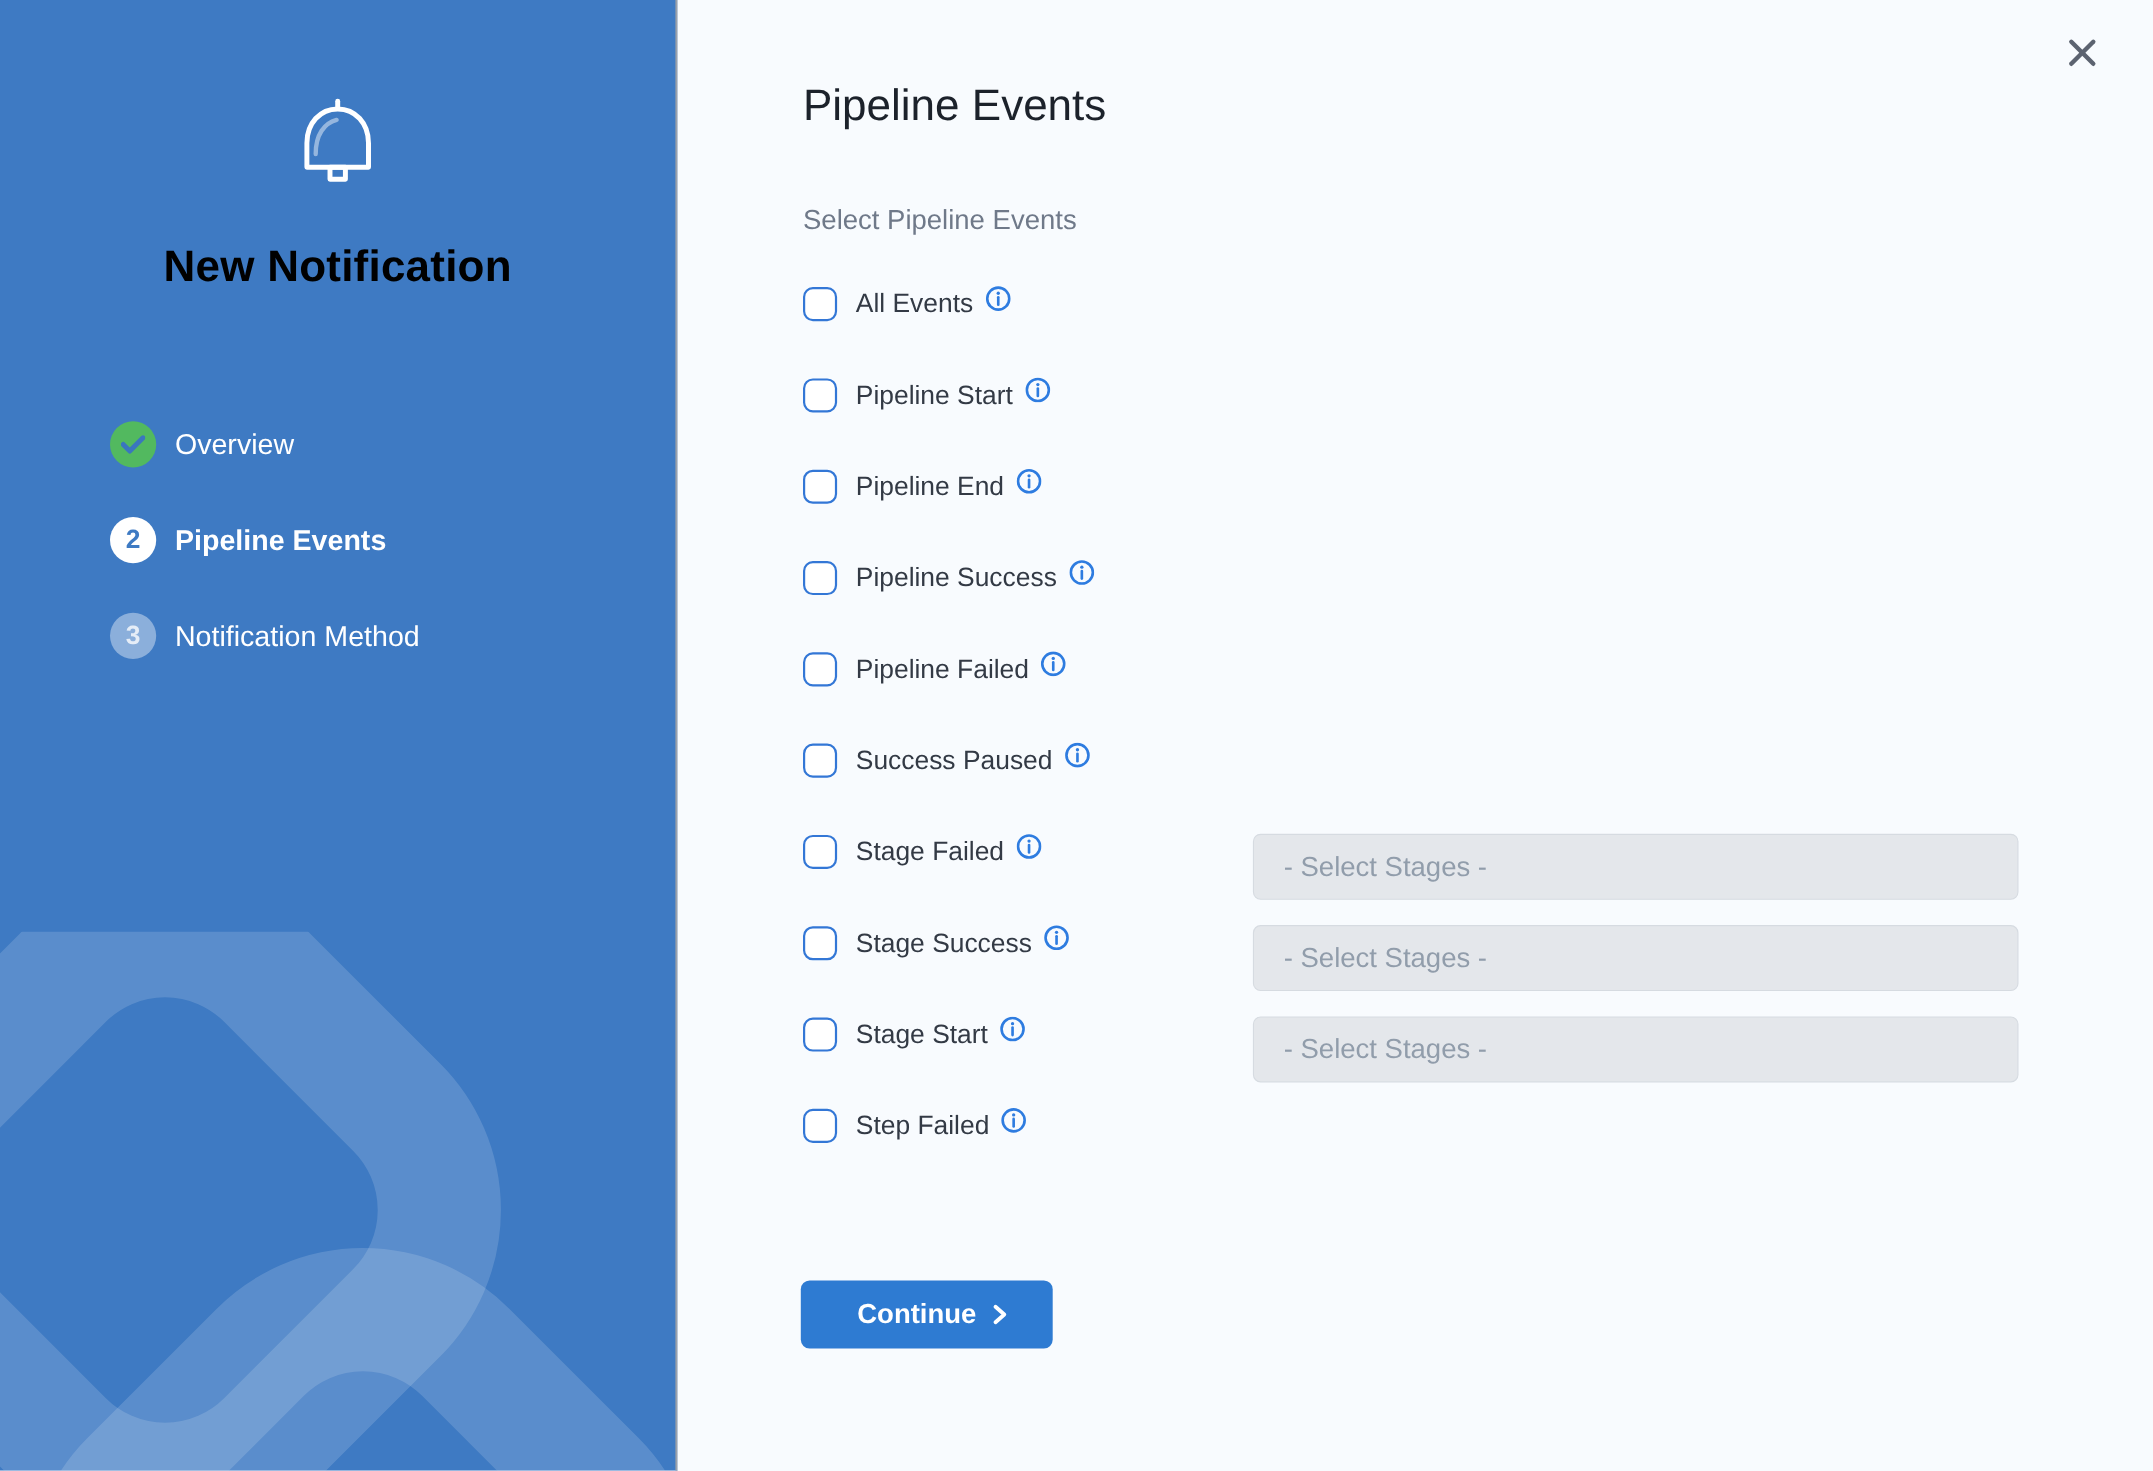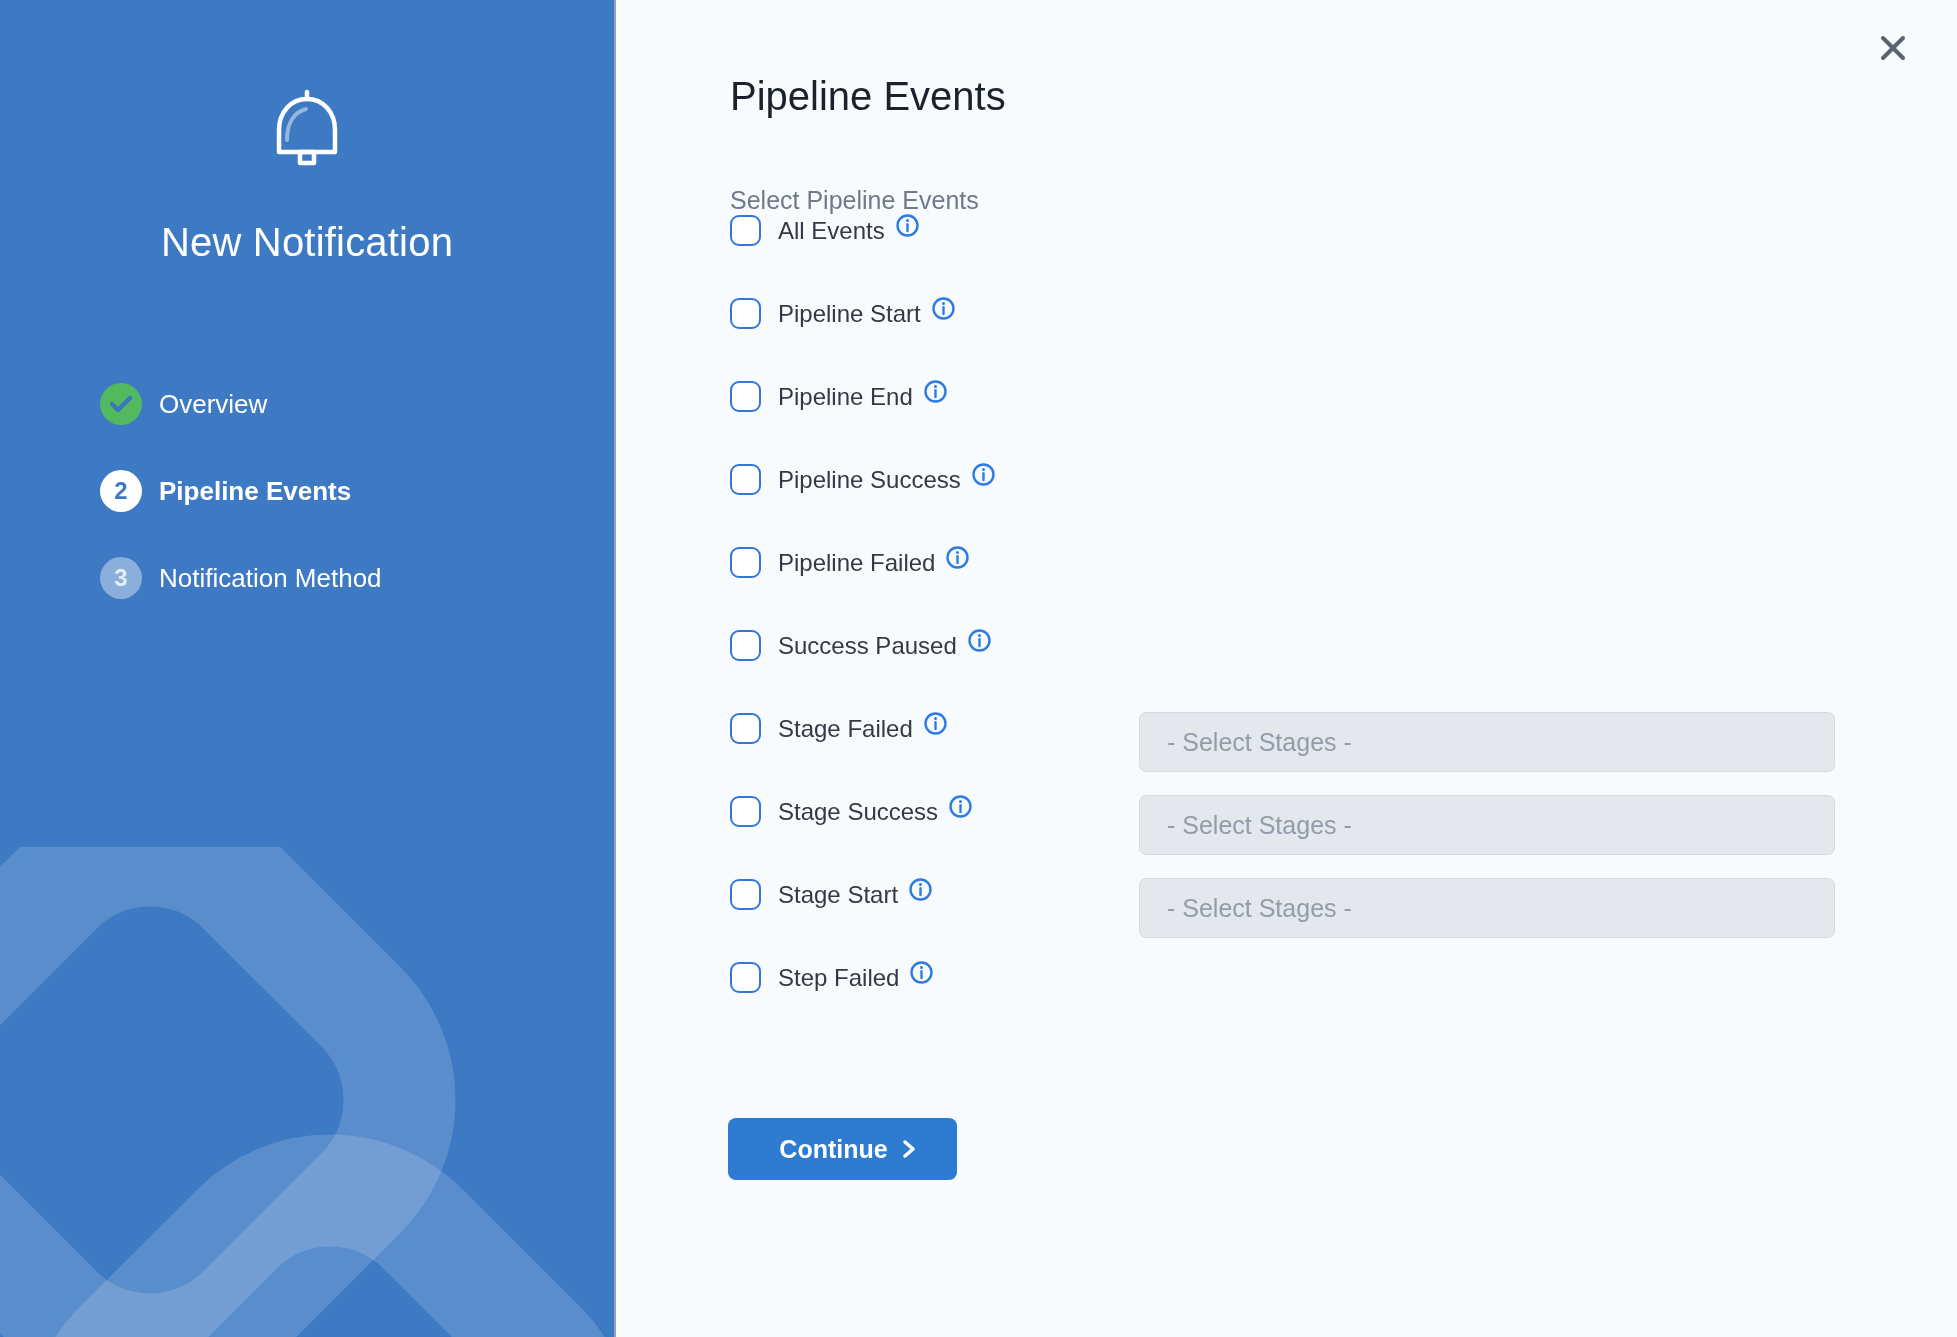--- a/index.html
+++ b/index.html
@@ -22,23 +22,23 @@
   }
   .sidebar-inner { position: relative; z-index: 2; }
   .bell-wrap {
     display: flex;
     justify-content: center;
     margin-top: 88px;
   }
   .sidebar-title {
     margin-top: 48px;
     text-align: center;
-    color: #ffffff;
+    color: #000000;
     font-size: 40px;
-    font-weight: 400;
+    font-weight: 700;
     letter-spacing: 0.2px;
   }
   .steps {
     margin-top: 118px;
     padding-left: 100px;
   }
   .step {
     display: flex;
     align-items: center;
     height: 42px;
@@ -93,20 +93,21 @@
     color: #1C222B;
     line-height: 48px;
   }
   .panel-subtitle {
     margin-top: 66px;
     font-size: 25px;
     font-weight: 400;
     color: #6F7989;
   }
   .events-list {
+    margin-top: 46px;
   }
   .event-row {
     position: relative;
     display: flex;
     align-items: center;
     height: 31px;
     margin-bottom: 52px;
     width: 1100px;
   }
   .checkbox {

